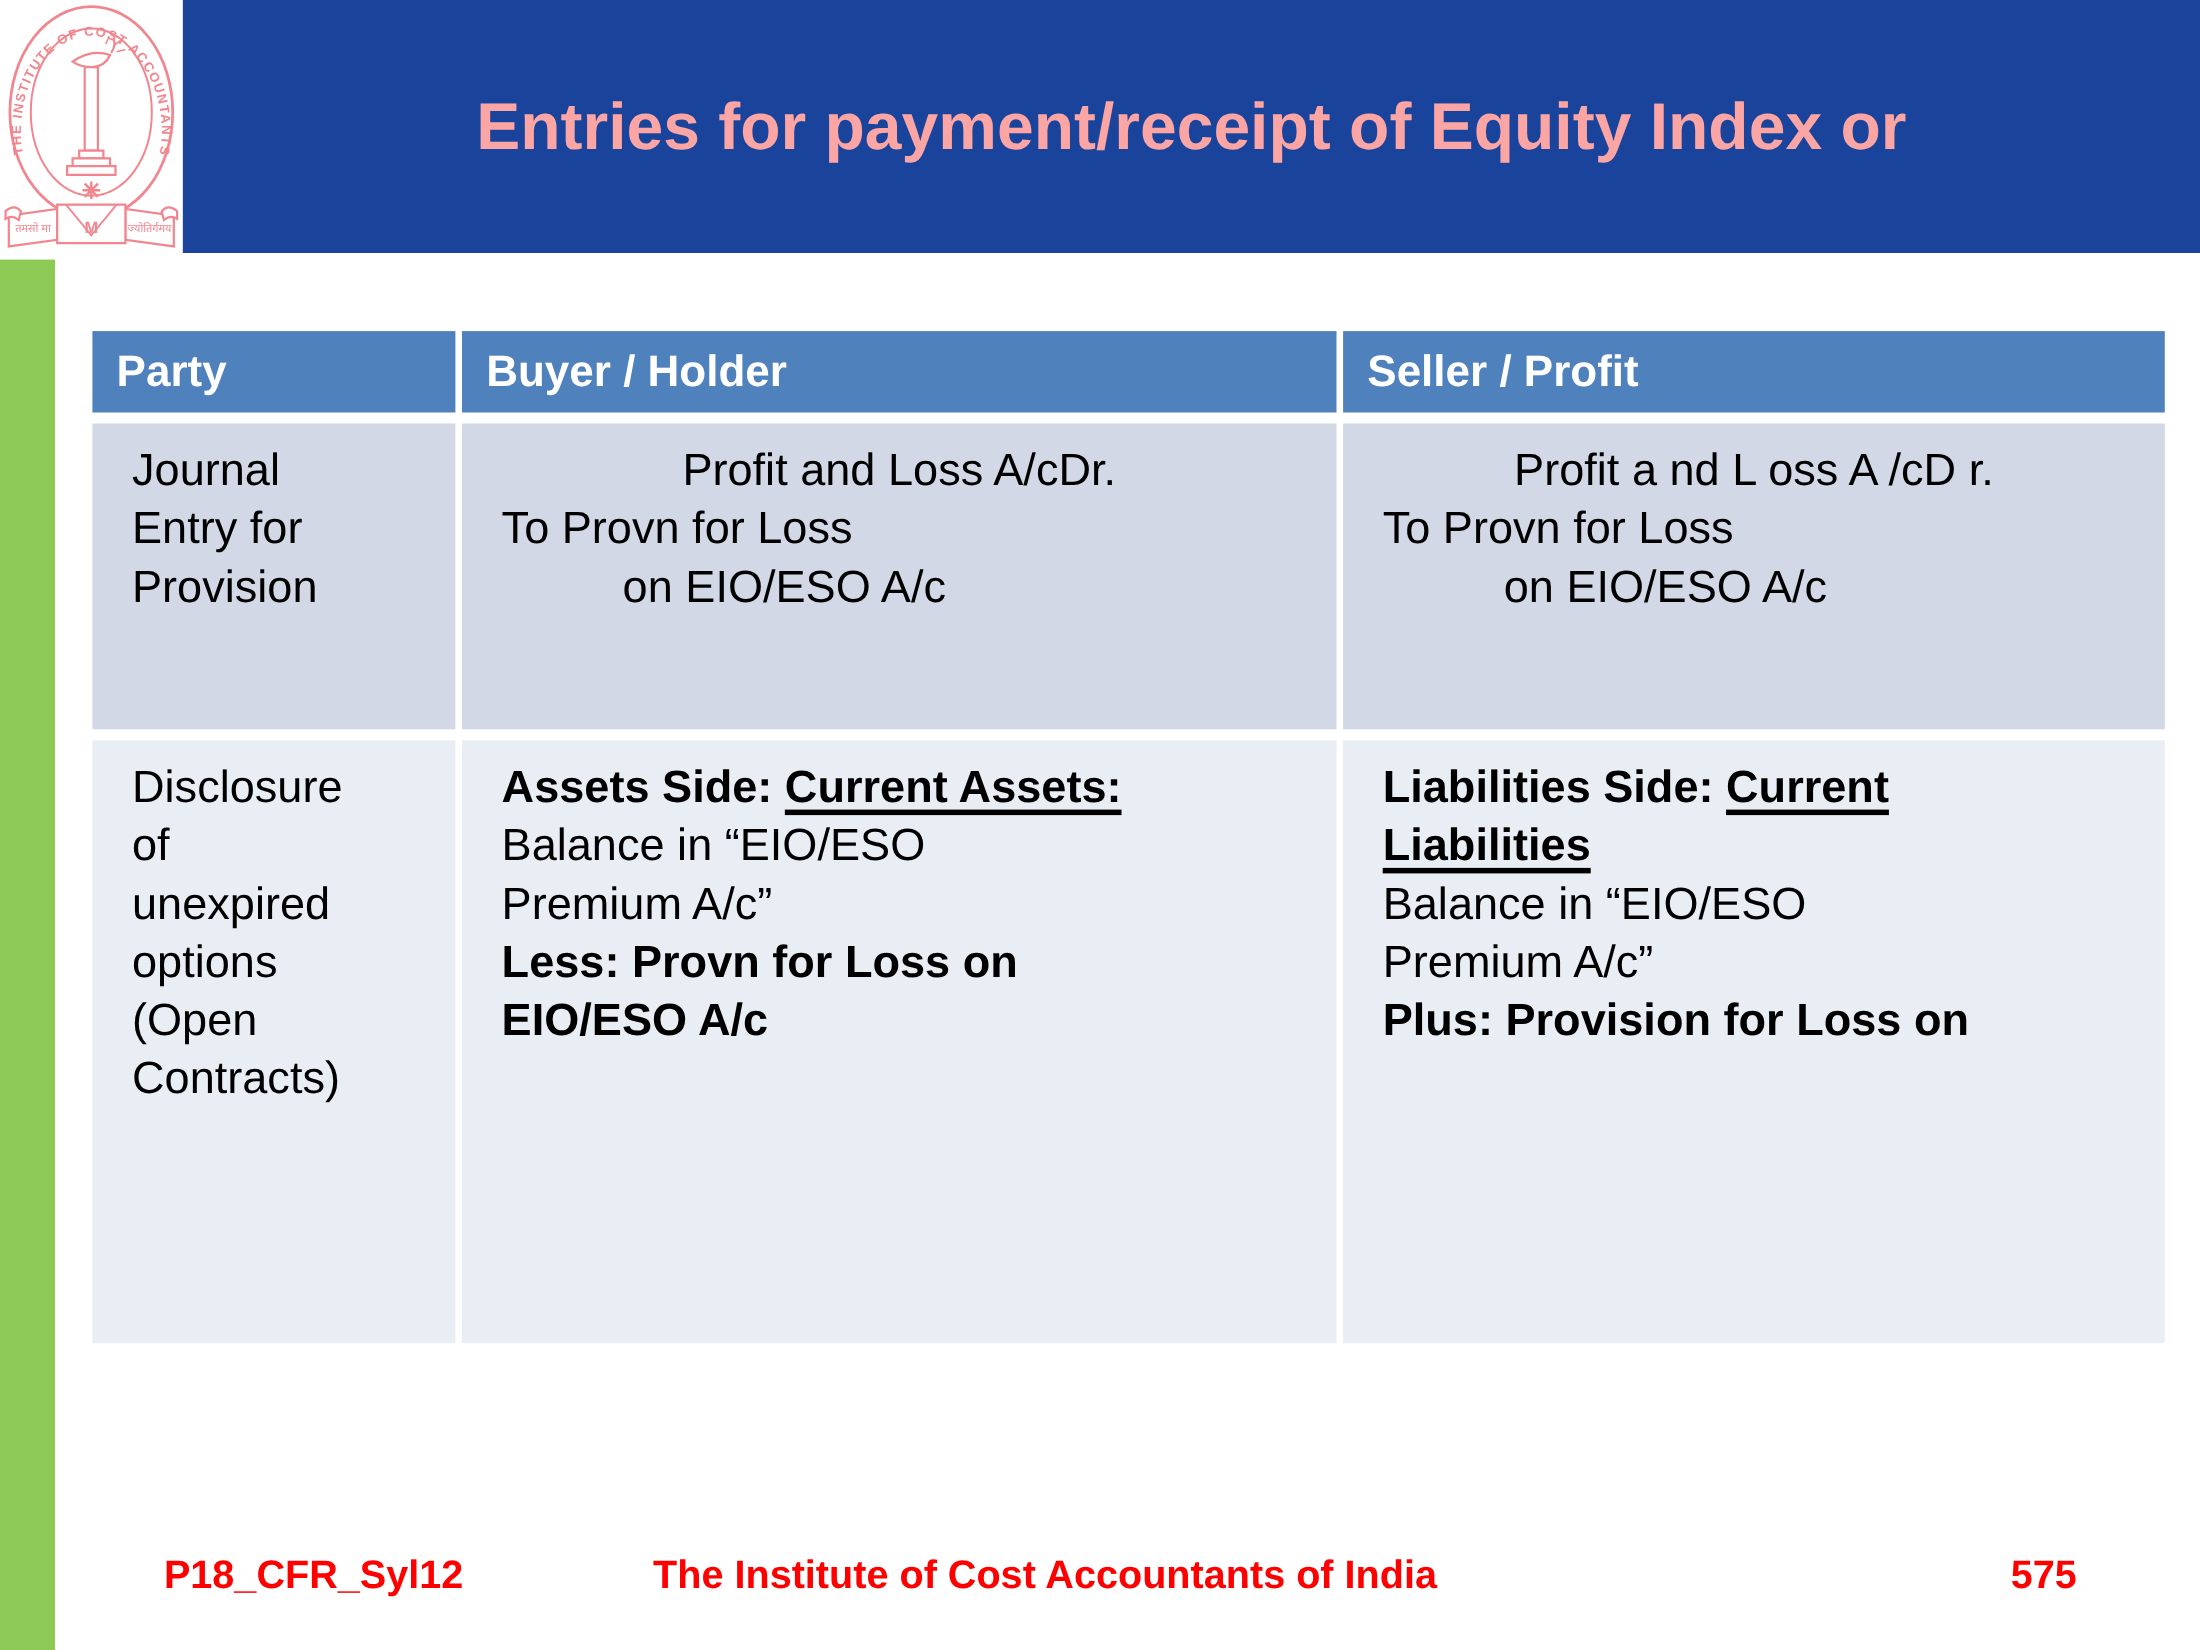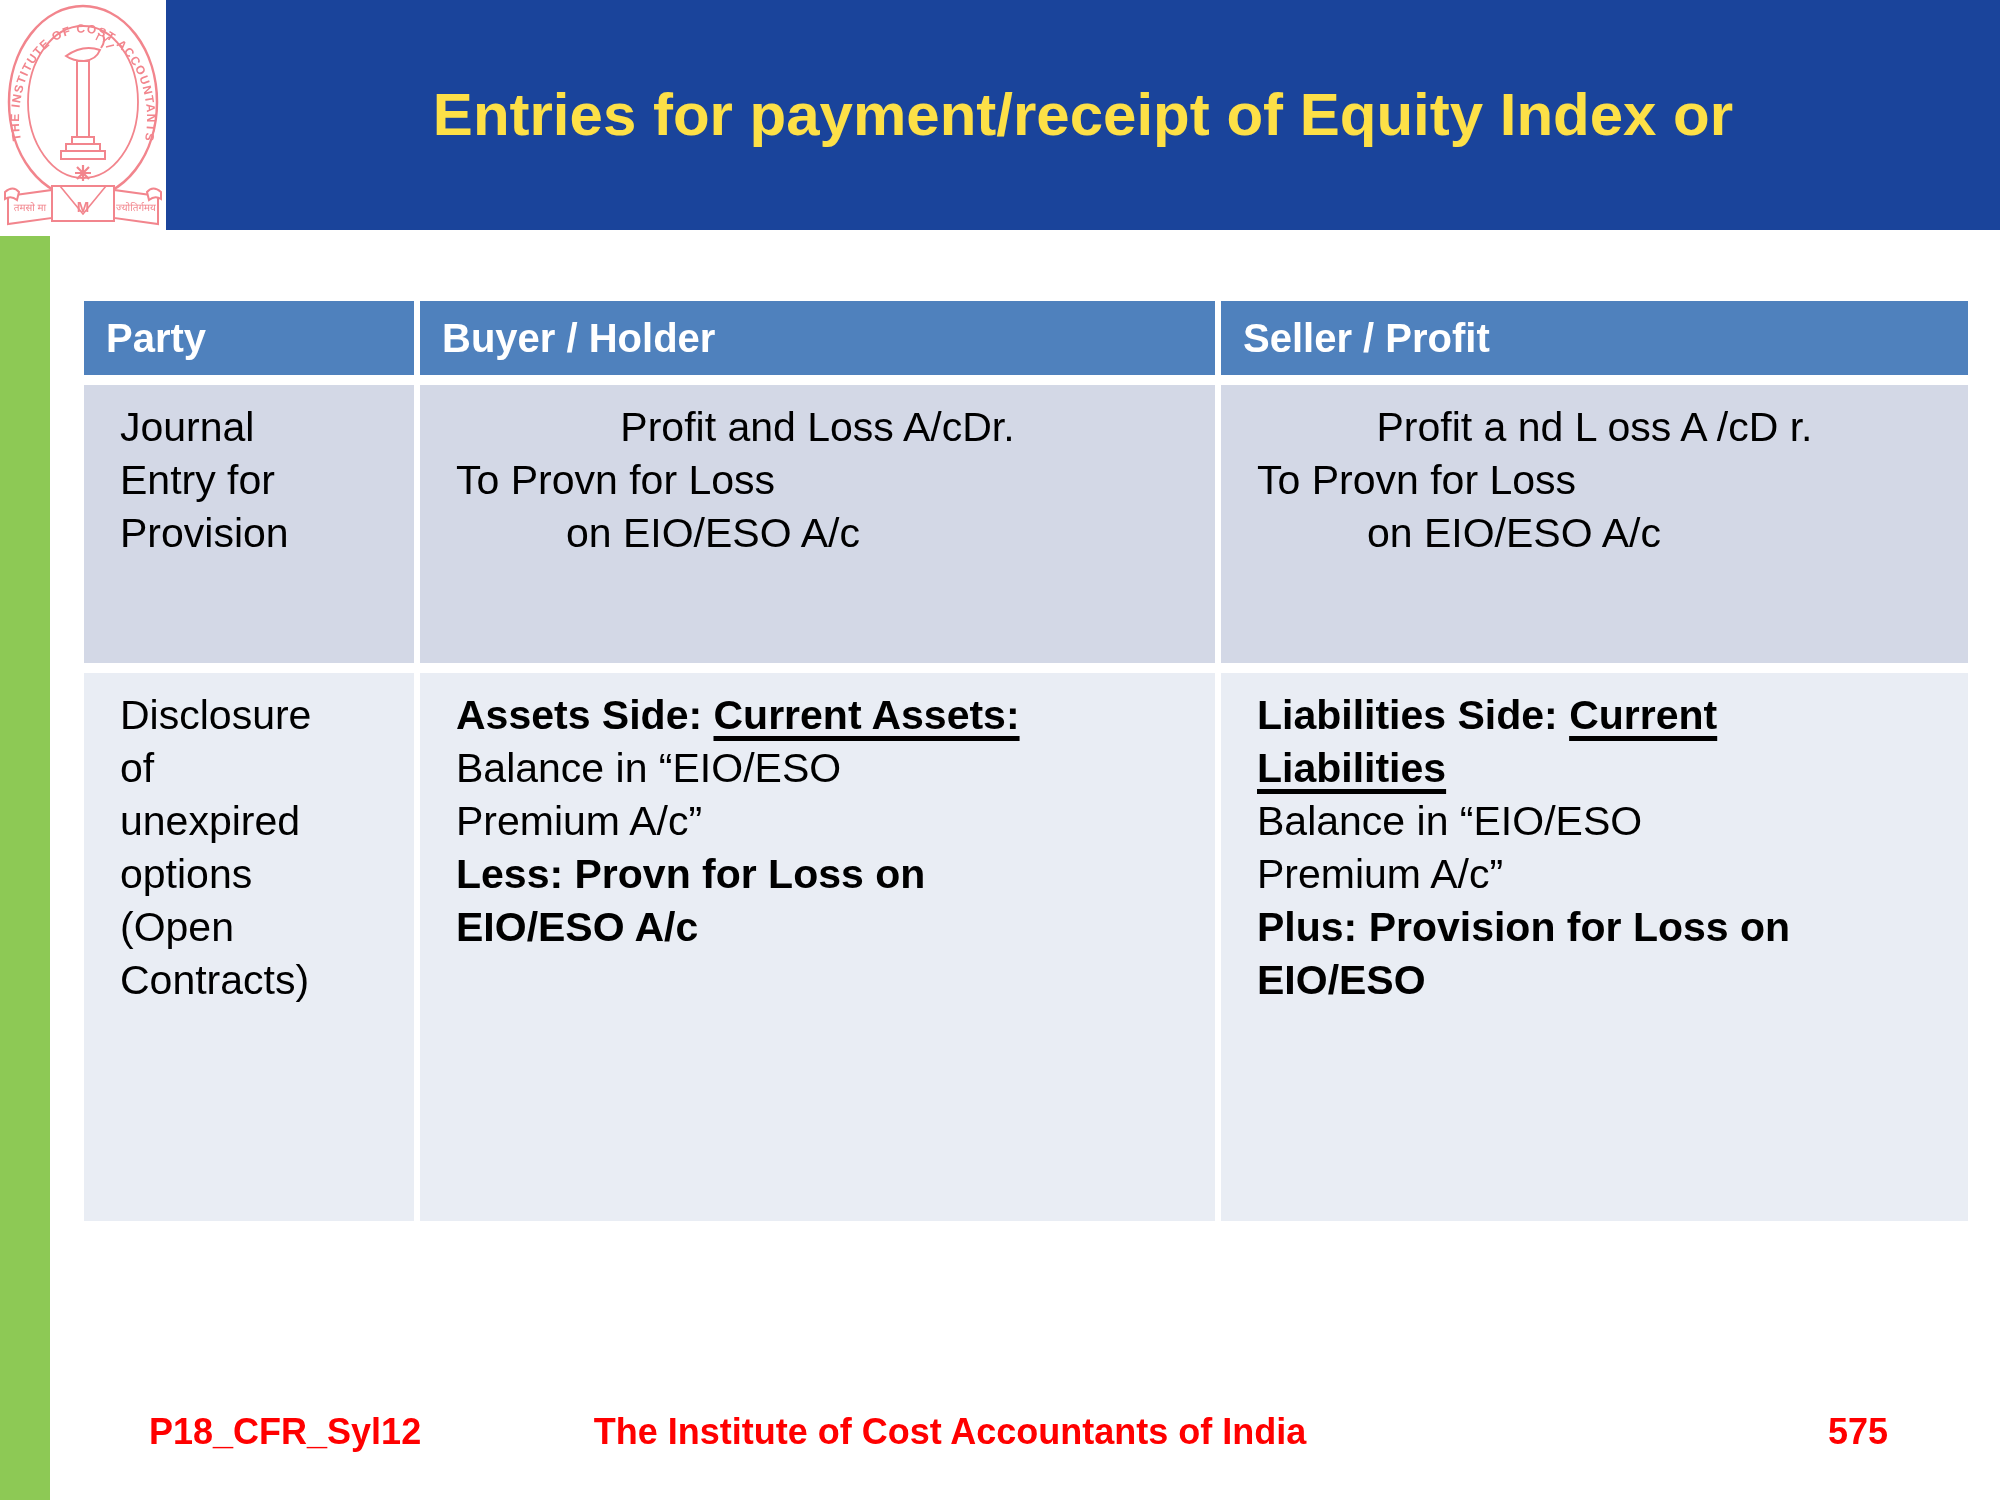--- a/index.html
+++ b/index.html
@@ -3,21 +3,21 @@
 <meta charset="utf-8">
 <style>
   html,body{margin:0;padding:0;background:#ffffff;}
   .slide{
     position:relative;width:2000px;height:1500px;background:#ffffff;overflow:hidden;
     font-family:"Liberation Sans","DejaVu Sans",sans-serif;
   }
   
   .top-band{
     position:absolute;left:166px;top:0;right:0;height:230px;
-    background:#1A449B;color:#fde047;
+    background:#1A449B;color:#fca5a5;
     display:flex;flex-direction:column;justify-content:center;align-items:center;
   }
   .title-line{
     font-size:60px;font-weight:bold;line-height:72px;white-space:pre;
     text-align:center;letter-spacing:0px;
   }
   
   .logo-box{
     position:absolute;left:0;top:0;width:166px;height:232px;background:#ffffff;
     display:flex;align-items:flex-start;justify-content:center;
@@ -146,21 +146,20 @@
         <div class="tline"><span><span>Premium A/c”</span></span></div>
         <div class="tline"><span><span class="b">Less: Provn for Loss on</span></span></div>
         <div class="tline"><span><span class="b">EIO/ESO A/c</span></span></div>
       </div>
     <div class="cell row2-bg">
         <div class="tline"><span><span class="b">Liabilities Side: </span><span class="b u">Current</span></span></div>
         <div class="tline"><span><span class="b u">Liabilities</span></span></div>
         <div class="tline"><span><span>Balance in “EIO/ESO</span></span></div>
         <div class="tline"><span><span>Premium A/c”</span></span></div>
         <div class="tline"><span><span class="b">Plus: Provision for Loss on</span></span></div>
-        <div class="tline"><span><span class="b">EIO/ESO</span></span></div>
       </div>
   </div>
 
   <div class="footer-left">P18_CFR_Syl12</div>
   <div class="footer-center">The Institute of Cost Accountants of India</div>
   <div class="footer-right">575</div>
 
 </div>
 
 </body></html>

